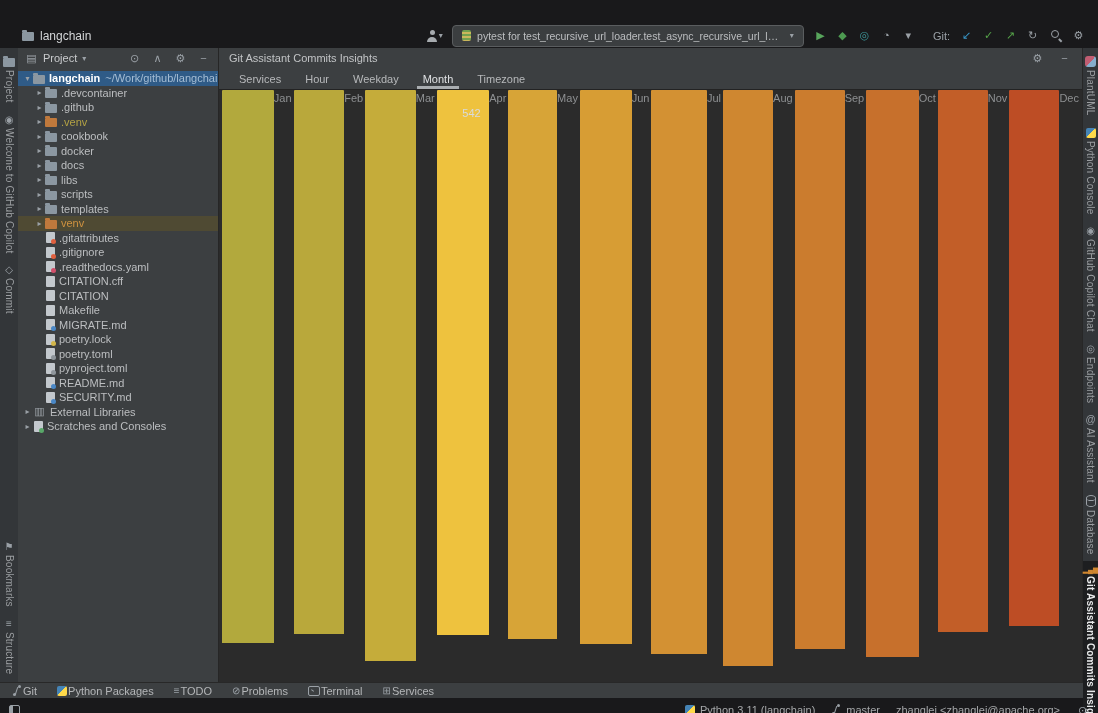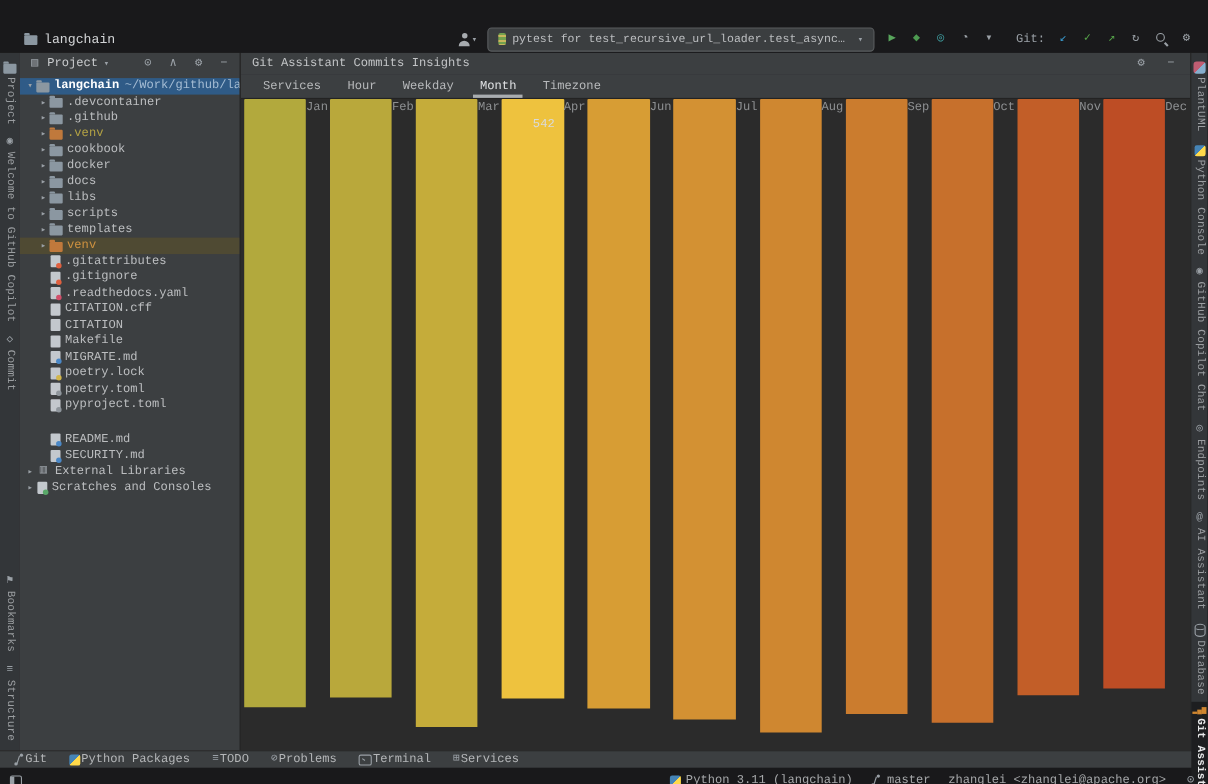--- a/index.html
+++ b/index.html
@@ -1,18 +1,18 @@
 <!DOCTYPE html>
 <html><head>
 <meta charset="utf-8">
 <title>langchain</title>
 <style>
   *{margin:0;padding:0;box-sizing:border-box}
   html,body{background:#000}
-  #app{width:1098px;height:713px;background:#2b2b2b;font-family:Liberation Mono, monospace;
+  #app{width:1098px;height:713px;background:#2b2b2b;font-family:Liberation Sans, sans-serif;
        color:#bbbdbf;position:relative;overflow:hidden;font-size:11px;cursor:default}
 
   
   .titlebar{height:48px;background:#19191b;position:relative}
   .tb-row{position:absolute;left:0;right:0;top:23px;height:25px;display:flex;align-items:center;padding:0 12px}
   .tb-left{display:flex;align-items:center;gap:6px;margin-left:10px}
   .tb-name{color:#d3d5d7;font-size:12px}
   .tb-right{margin-left:auto;display:flex;align-items:center;gap:9px}
   .hbtn{display:inline-flex;align-items:center;justify-content:center;min-width:15px;height:18px}
   .hgroup{display:inline-flex;align-items:center;gap:7px}
@@ -325,21 +325,21 @@
           <div class="trow" style="padding-left: 16px;">
             <span class="caret"></span>
             <span class="ico ico-file-toml"></span>
             <span class="tlabel">poetry.toml</span>
           </div>
           <div class="trow" style="padding-left: 16px;">
             <span class="caret"></span>
             <span class="ico ico-file-toml"></span>
             <span class="tlabel">pyproject.toml</span>
           </div>
-          <div class="trow" style="padding-left: 16px; margin-top: 17px;">
+          <div class="trow" style="padding-left: 16px;">
             <span class="caret"></span>
             <span class="ico ico-file-md"></span>
             <span class="tlabel">README.md</span>
           </div>
           <div class="trow" style="padding-left: 16px;">
             <span class="caret"></span>
             <span class="ico ico-file-md"></span>
             <span class="tlabel">SECURITY.md</span>
           </div>
           <div class="trow" style="padding-left: 4px;">
@@ -386,20 +386,24 @@
           <div class="col">
             <div class="bar" style="height: 571px; background: rgb(197, 172, 58);"></div>
             <div class="mlabel">Mar</div>
           </div>
           <div class="col">
             <div class="vlabel" style="bottom: 563px;">542</div>
             <div class="bar" style="height: 545px; background: rgb(238, 194, 62);"></div>
             <div class="mlabel">Apr</div>
           </div>
           <div class="col">
+            <div class="bar" style="height: 549px; background: rgb(215, 164, 55);"></div>
+            <div class="mlabel">May</div>
+          </div>
+          <div class="col">
             <div class="bar" style="height: 554px; background: rgb(215, 157, 52);"></div>
             <div class="mlabel">Jun</div>
           </div>
           <div class="col">
             <div class="bar" style="height: 564px; background: rgb(211, 145, 51);"></div>
             <div class="mlabel">Jul</div>
           </div>
           <div class="col">
             <div class="bar" style="height: 576px; background: rgb(207, 135, 48);"></div>
             <div class="mlabel">Aug</div>

